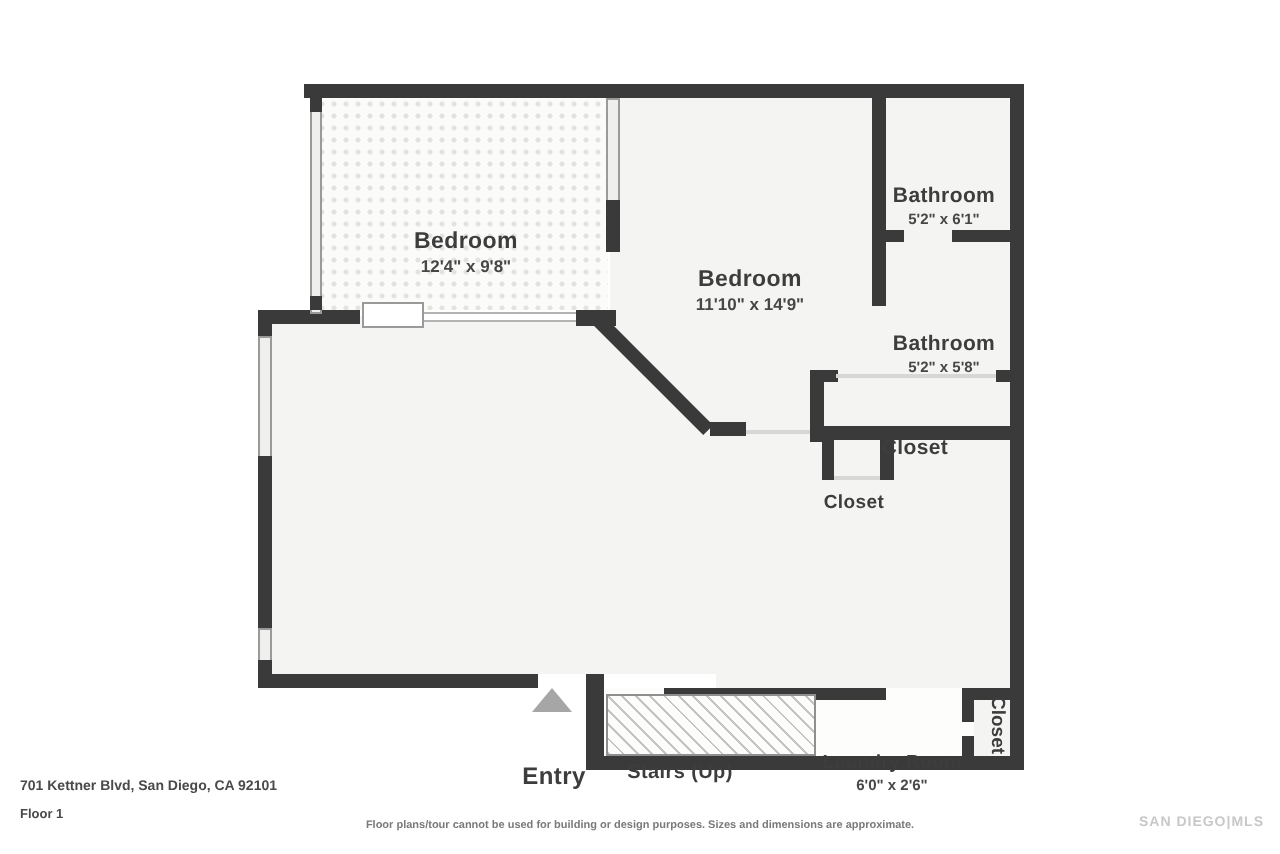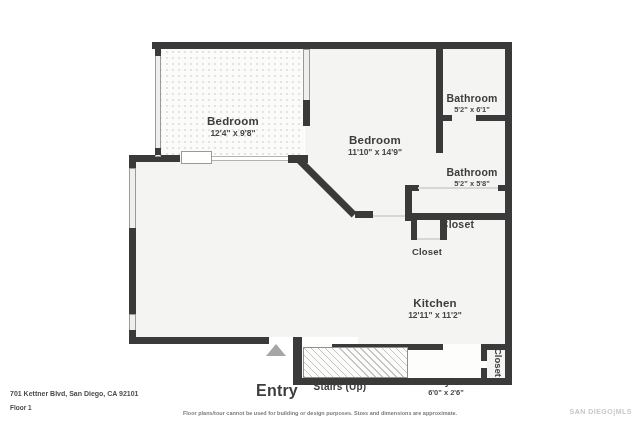--- a/index.html
+++ b/index.html
@@ -122,34 +122,30 @@
   <div class="room-label" style="left:432px;top:142px;width:80px;">
     <div class="room-name sm">Bathroom</div>
     <div class="room-dims sm">5'2" x 5'8"</div>
   </div>
   <div class="room-label" style="left:415px;top:194px;width:85px;">
     <div class="room-name sm">Closet</div>
   </div>
   <div class="room-label" style="left:406px;top:222px;width:42px;">
     <div class="room-name sm" style="font-size:9.5px;">Closet</div>
   </div>
-  <div class="room-label" style="left:375px;top:272px;width:120px;">
-    <div class="room-name">Kitchen</div>
-    <div class="room-dims">12'11" x 11'2"</div>
-  </div>
   <div class="room-label" style="left:290px;top:357px;width:100px;">
     <div class="room-name sm" style="font-size:10px;">Stairs (Up)</div>
   </div>
   <div class="room-label" style="left:408px;top:353px;width:76px;">
     <div class="room-name sm" style="font-size:9.5px;line-height:1.15;">Laundry Room</div>
     <div class="room-dims sm">6'0" x 2'6"</div>
   </div>
   <div class="vertical-label" style="left:488px;top:347px;width:16px;height:31px;">Closet</div>
   <div class="room-label" style="left:250px;top:357px;width:54px;">
-    <div class="room-name sm" style="font-size:16px;">Entry</div>
+    <div class="room-name sm" style="font-size:12px;">Entry</div>
   </div>
 
   <div class="footer-address">701 Kettner Blvd, San Diego, CA 92101</div>
   <div class="footer-floor">Floor 1</div>
   <div class="footer-disclaimer">Floor plans/tour cannot be used for building or design purposes. Sizes and dimensions are approximate.</div>
   <div class="footer-watermark">SAN DIEGO|MLS</div>
 
 </div>
 
 </body></html>

